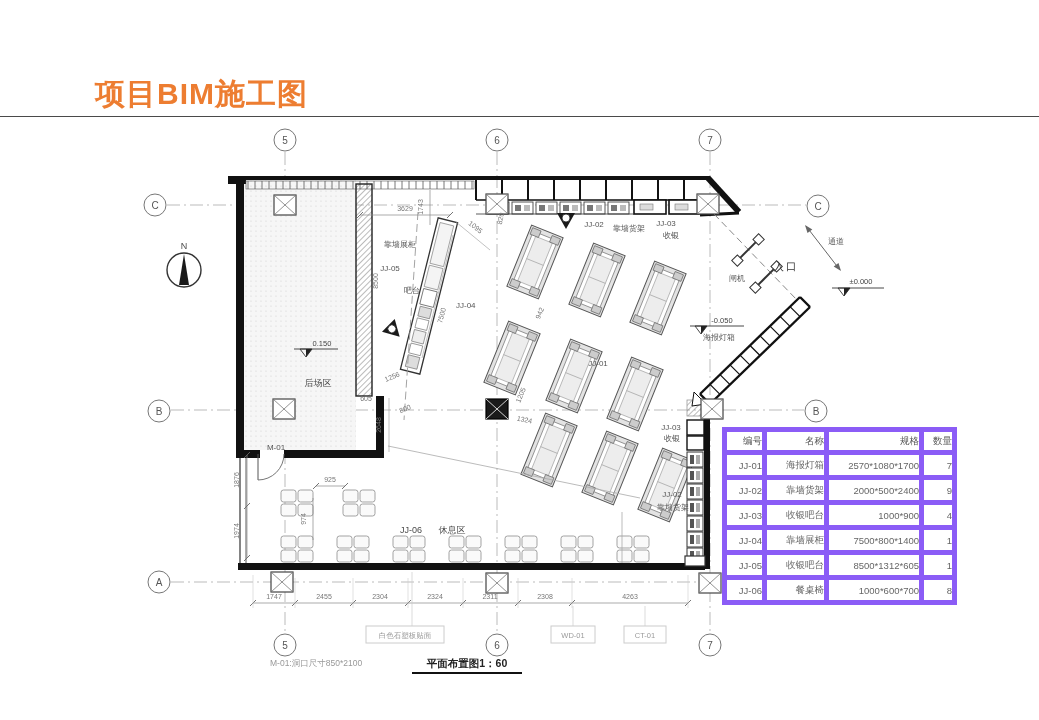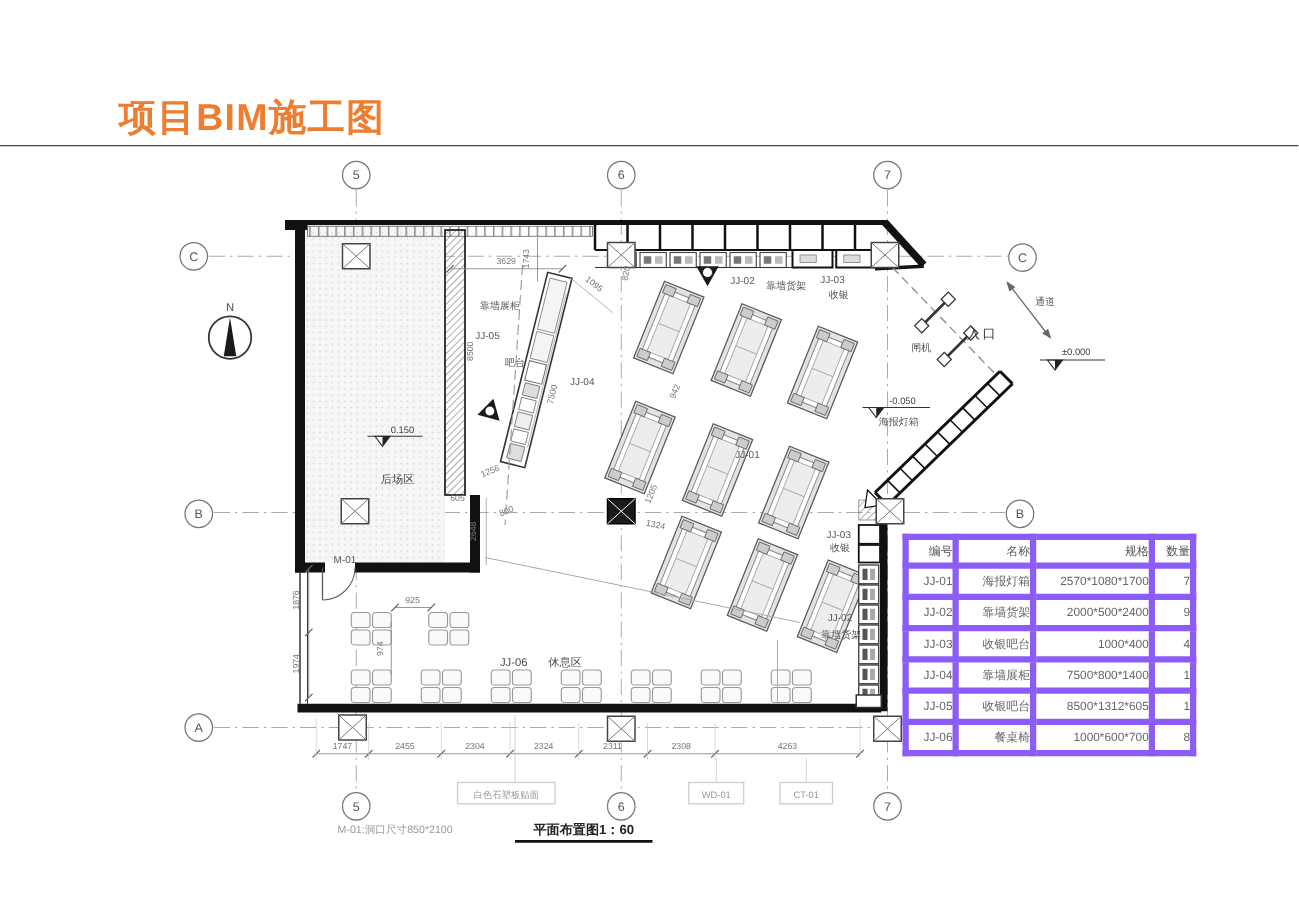--- a/index.html
+++ b/index.html
@@ -443,21 +443,21 @@
     </tr>
     <tr>
       <td>JJ-02</td>
           <td>靠墙货架</td>
       <td>2000*500*2400</td>
           <td>9</td>
     </tr>
     <tr>
       <td>JJ-03</td>
           <td>收银吧台</td>
-      <td>1000*400</td>
+      <td>1000*900</td>
           <td>4</td>
     </tr>
     <tr>
       <td>JJ-04</td>
           <td>靠墙展柜</td>
       <td>7500*800*1400</td>
           <td>1</td>
     </tr>
     <tr>
       <td>JJ-05</td>

